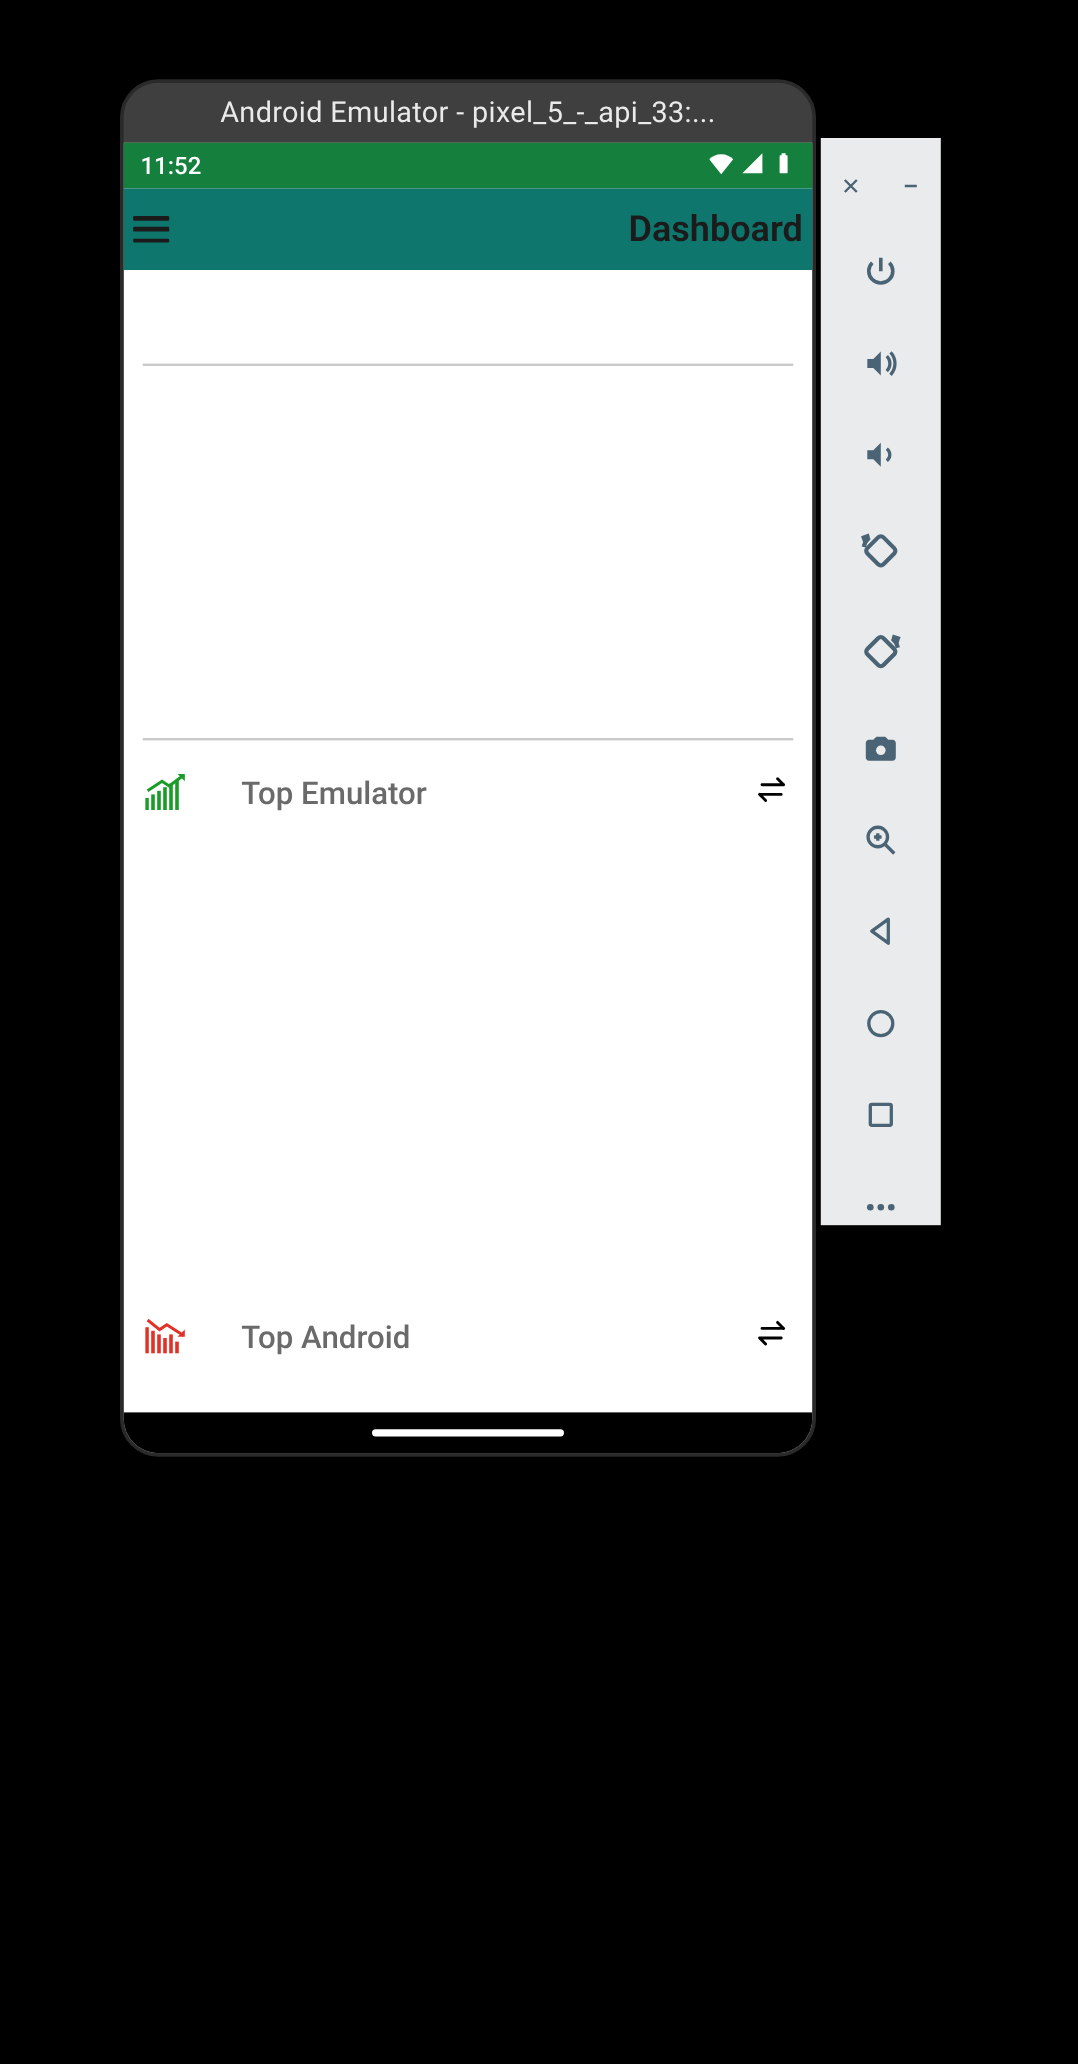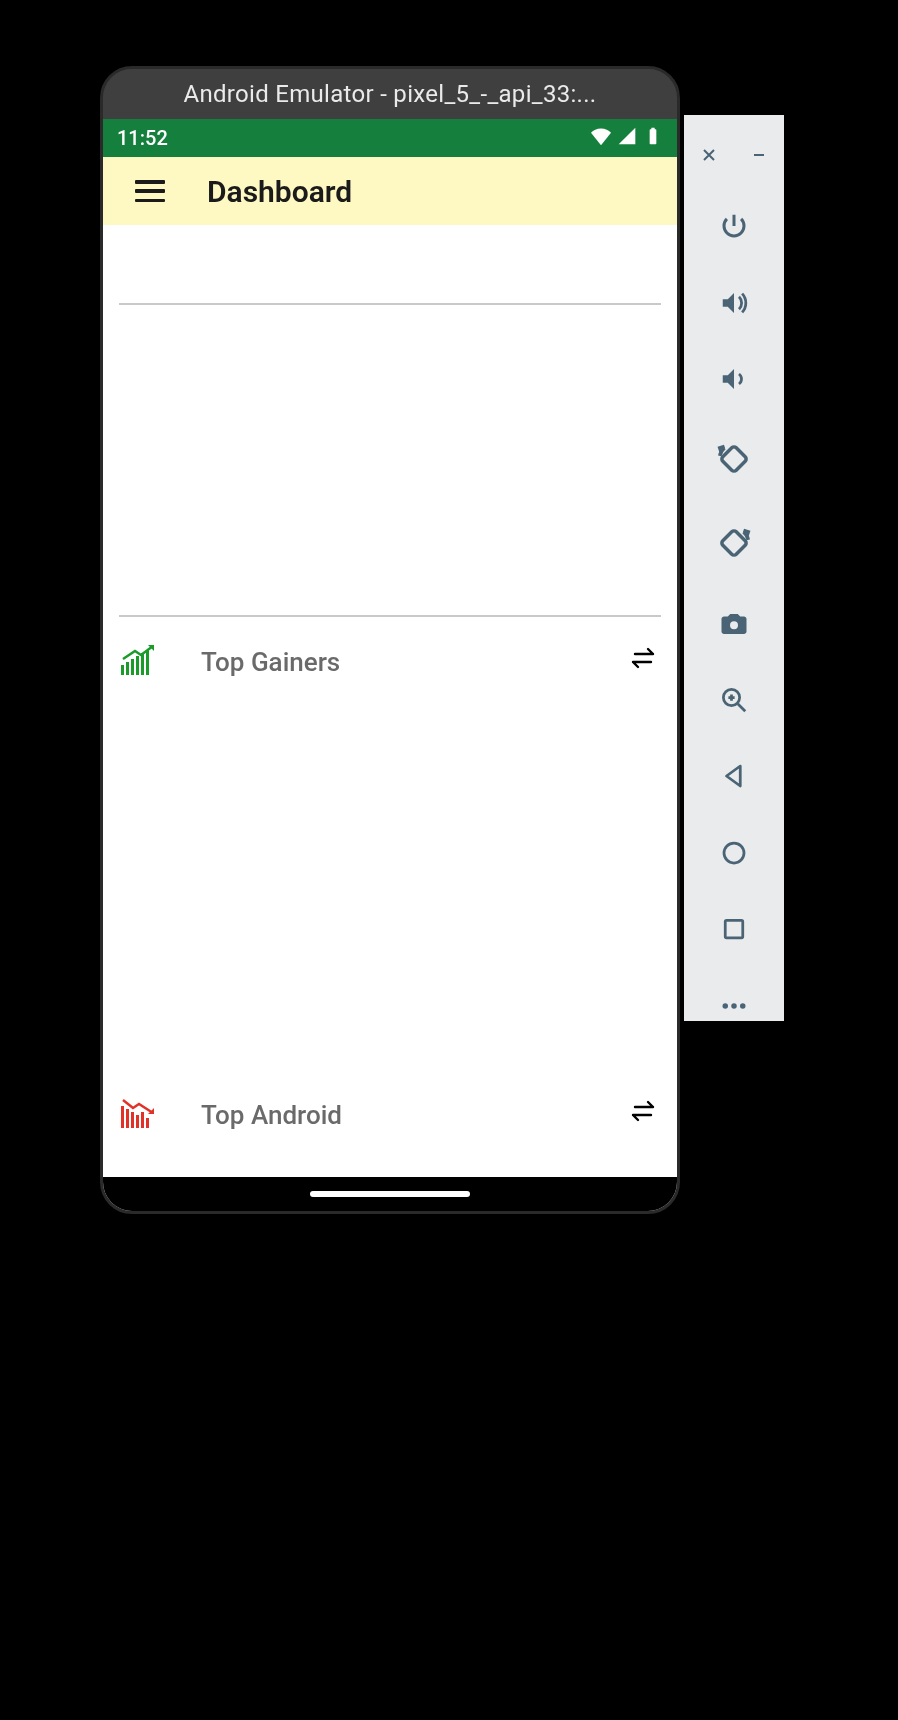--- a/index.html
+++ b/index.html
@@ -53,25 +53,26 @@
     justify-content: space-between;
     padding: 3px 14px;
     font-size: 20px;
     font-weight: 500;
   }
   .status-right { display: flex; align-items: center; gap: 6px; }
   .ico-s { width: 20px; height: 20px; display: inline-block; }
   
   .app-bar {
     height: 68px;
-    background: #fef9c3;
+    background: #0f766e;
     display: flex;
     align-items: center;
-    padding: 0 32px;
+    padding: 0 8px;
     gap: 42px;
+    justify-content: space-between;
   }
   .hamburger {
     width: 30px; height: 22px;
     display: flex; flex-direction: column; justify-content: space-between;
     cursor: pointer;
   }
   .hamburger span { display:block; height:3.5px; background:#1b1b1b; border-radius:1px; }
   .app-title {
     font-size: 30px;
     font-weight: 600;
@@ -191,21 +192,21 @@
               <rect x="5" y="17" width="3" height="13"></rect>
               <rect x="10" y="14" width="3" height="16"></rect>
               <rect x="15" y="11" width="3" height="19"></rect>
               <rect x="20" y="8" width="3" height="22"></rect>
               <rect x="25" y="5" width="3" height="25"></rect>
             </g>
             <path d="M2 14 L14 6 L20 10 L32 1" stroke="#1a9b2a" stroke-width="2.5" fill="none"></path>
             <path d="M27 0 L33 0 L33 6 Z" fill="#1a9b2a"></path>
           </svg>
         </span>
-        <span class="label">Top Gainers</span>
+        <span class="label">Top Emulator</span>
         <span class="swap">
           <svg viewBox="0 0 28 22" stroke="#000" stroke-width="2.4" fill="none" stroke-linecap="round">
             <path d="M6 7 H24 M24 7 L19 2"></path>
             <path d="M22 15 H4 M4 15 L9 20"></path>
           </svg>
         </span>
       </div>
 
       <div class="section-gap-1"></div>
 

